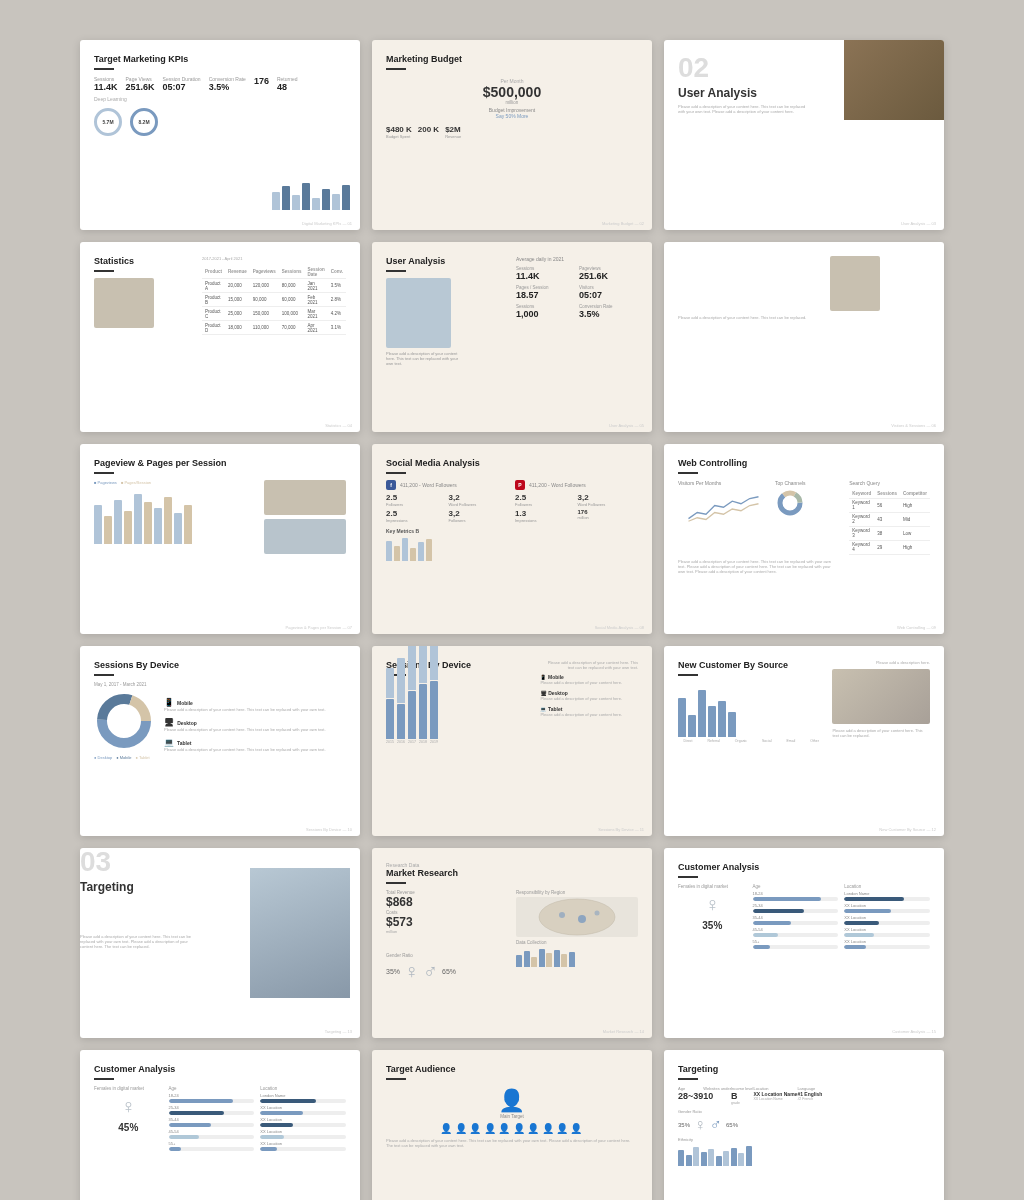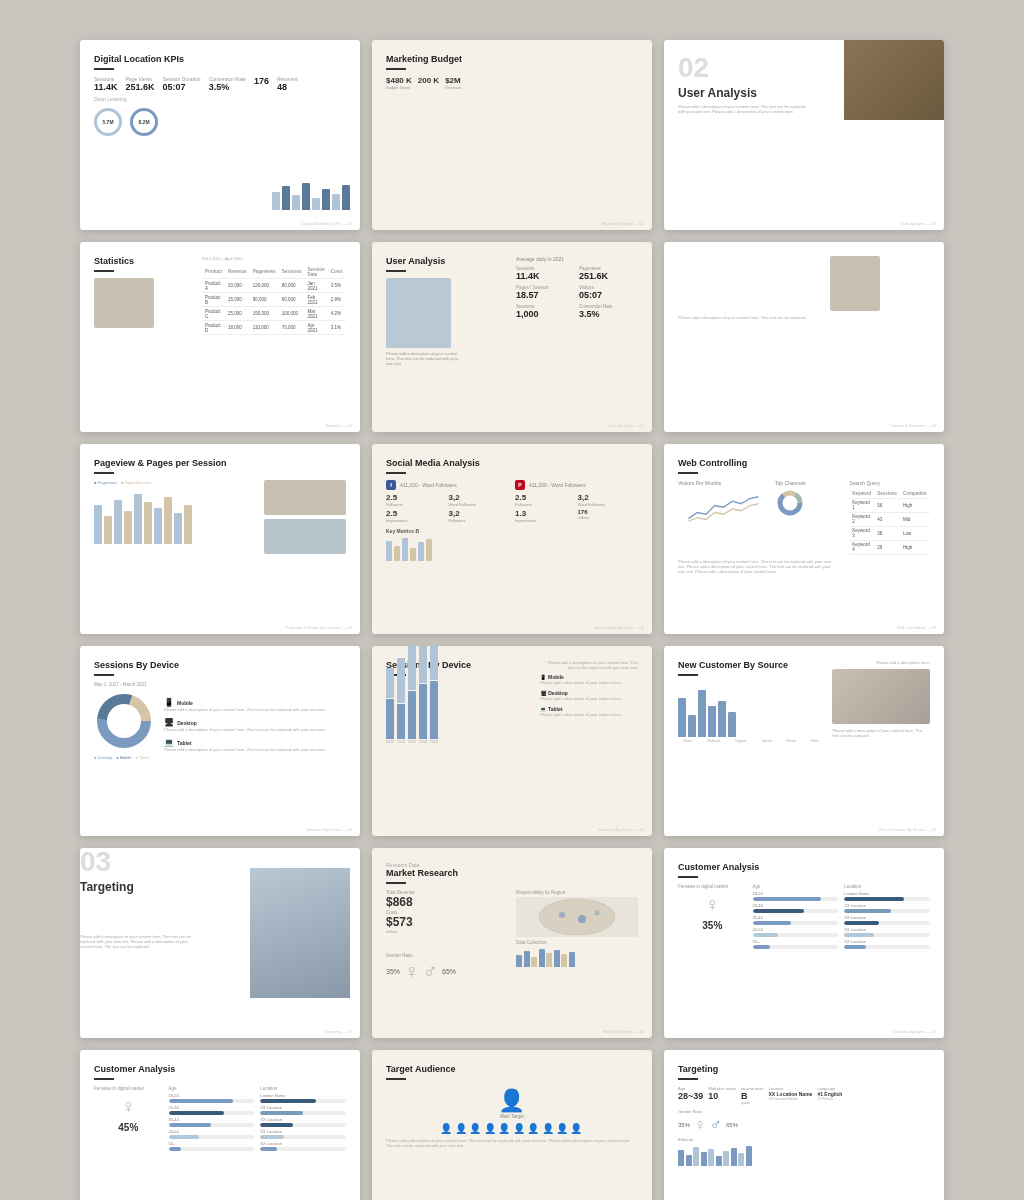--- a/index.html
+++ b/index.html
@@ -275,21 +275,21 @@
       width: 6px;
       border-radius: 1px 1px 0 0;
     }
   </style>
 </head>
 <body>
 
 <div class="grid-container">
 
   <div class="slide">
-    <div class="slide-title">Digital Location KPIs</div>
+    <div class="slide-title">Target Marketing KPIs</div>
     <div class="underline-bar"></div>
     <div class="kpi-row">
       <div class="kpi-item">
         <span class="kpi-label">Sessions</span>
         <span class="kpi-value">11.4K</span>
       </div>
       <div class="kpi-item">
         <span class="kpi-label">Page Views</span>
         <span class="kpi-value">251.6K</span>
       </div>
@@ -328,20 +328,27 @@
       <div class="bar bar-dark" style="height:70%;"></div>
       <div class="bar" style="height:55%;"></div>
       <div class="bar bar-dark" style="height:85%;"></div>
     </div>
     <div class="footer-text">Digital Marketing KPIs — 01</div>
   </div>
 
   <div class="slide slide-beige">
     <div class="slide-title">Marketing Budget</div>
     <div class="underline-bar"></div>
+    <div style="margin-top:8px;text-align:center;">
+      <div style="font-size:5px;color:#aaa;">Per Month</div>
+      <div class="budget-highlight">$500,000</div>
+      <div class="budget-sub">million</div>
+      <div style="font-size:5px;color:#888;margin-top:2px;">Budget Improvement</div>
+      <div style="font-size:5px;color:#7a9abf;">Say 50% More</div>
+    </div>
     <div class="three-stats">
       <div class="three-stat-item">
         <span style="font-size:8px;font-weight:700;color:#333;">$480 K</span>
         <span style="font-size:4px;color:#999;">Budget Spent</span>
       </div>
       <div class="three-stat-item">
         <span style="font-size:8px;font-weight:700;color:#333;">200 K</span>
       </div>
       <div class="three-stat-item">
         <span style="font-size:8px;font-weight:700;color:#333;">$2M</span>
@@ -1006,21 +1013,21 @@
         <div style="font-size:4px;color:#aaa;margin-top:4px;">Please add a description of your content here. This text can be replaced with your own text. Please add a description of your content here. The text can be replaced with your own text.</div>
       </div>
     </div>
 
   </div>
 
   <div class="slide">
     <div class="slide-title">Targeting</div>
     <div class="underline-bar"></div>
 
-    <div style="display:flex;gap:5px;flex-wrap:wrap;">
+    <div style="display:flex;flex-wrap:wrap;">
       <div>
         <div style="font-size:4px;color:#999;">Age</div>
         <div style="font-size:9px;font-weight:700;color:#333;">28~39</div>
       </div>
       <div>
         <div style="font-size:4px;color:#999;">Websites under</div>
         <div style="font-size:9px;font-weight:700;color:#333;">10</div>
       </div>
       <div>
         <div style="font-size:4px;color:#999;">Income level</div>

